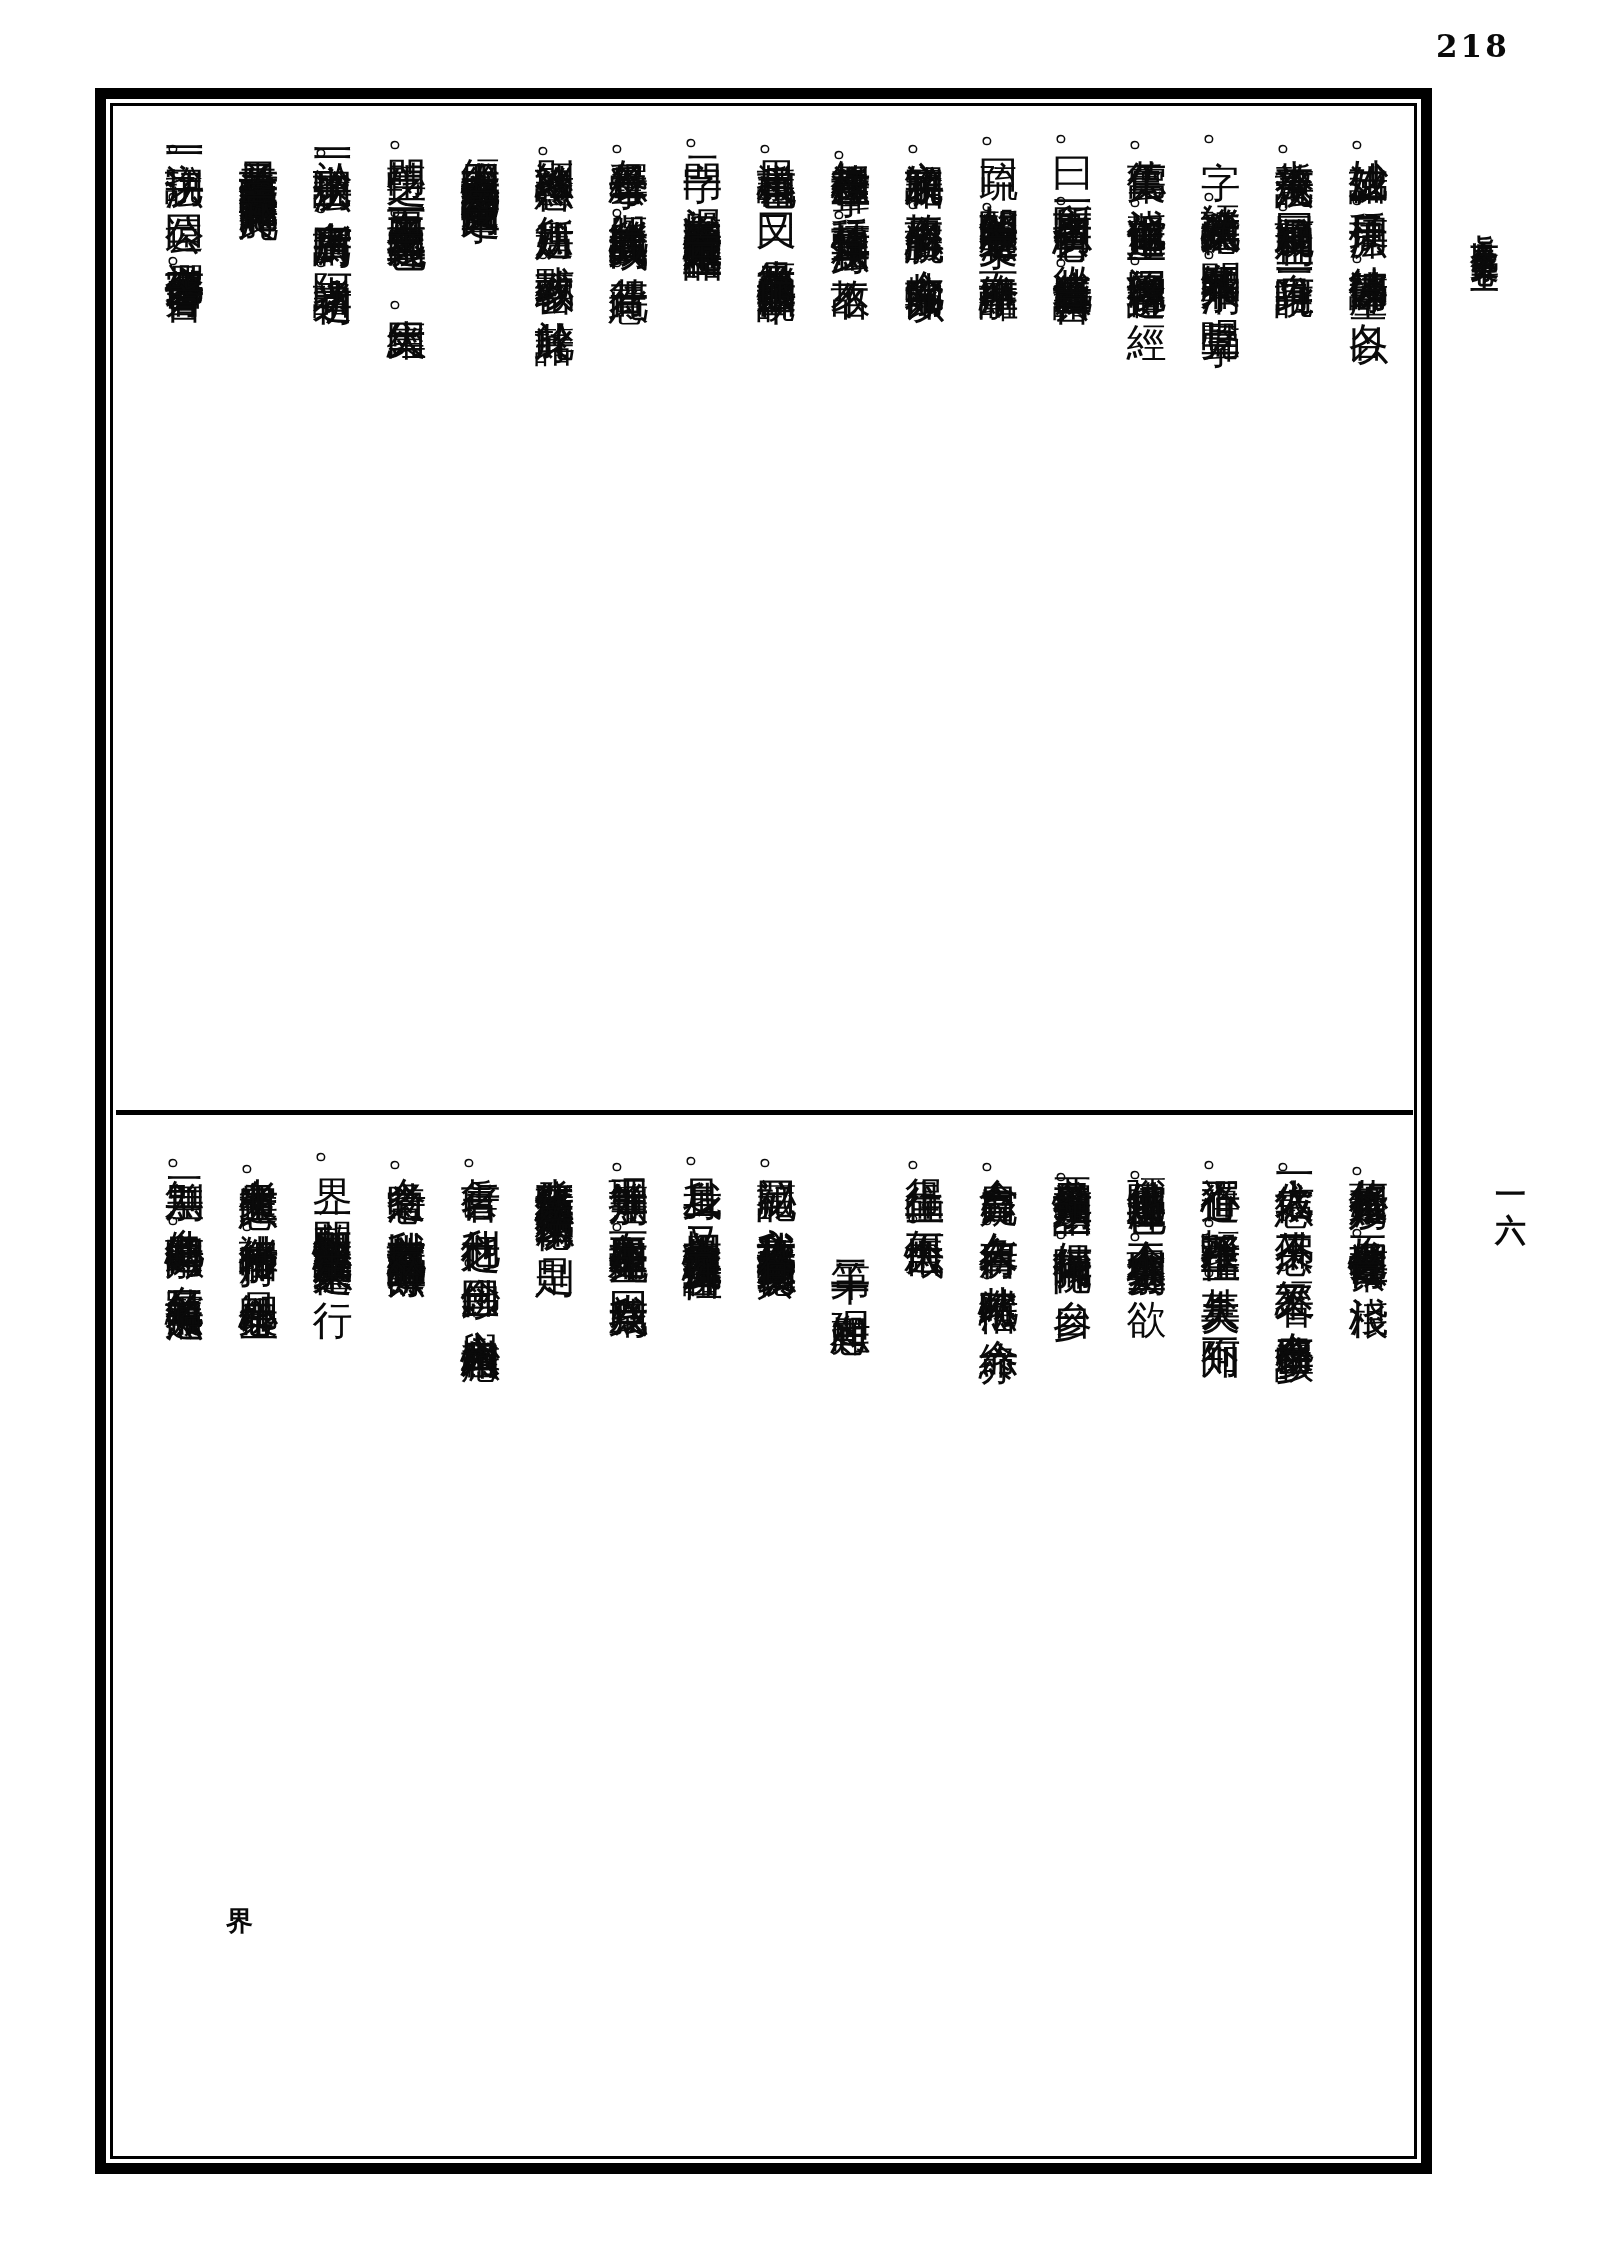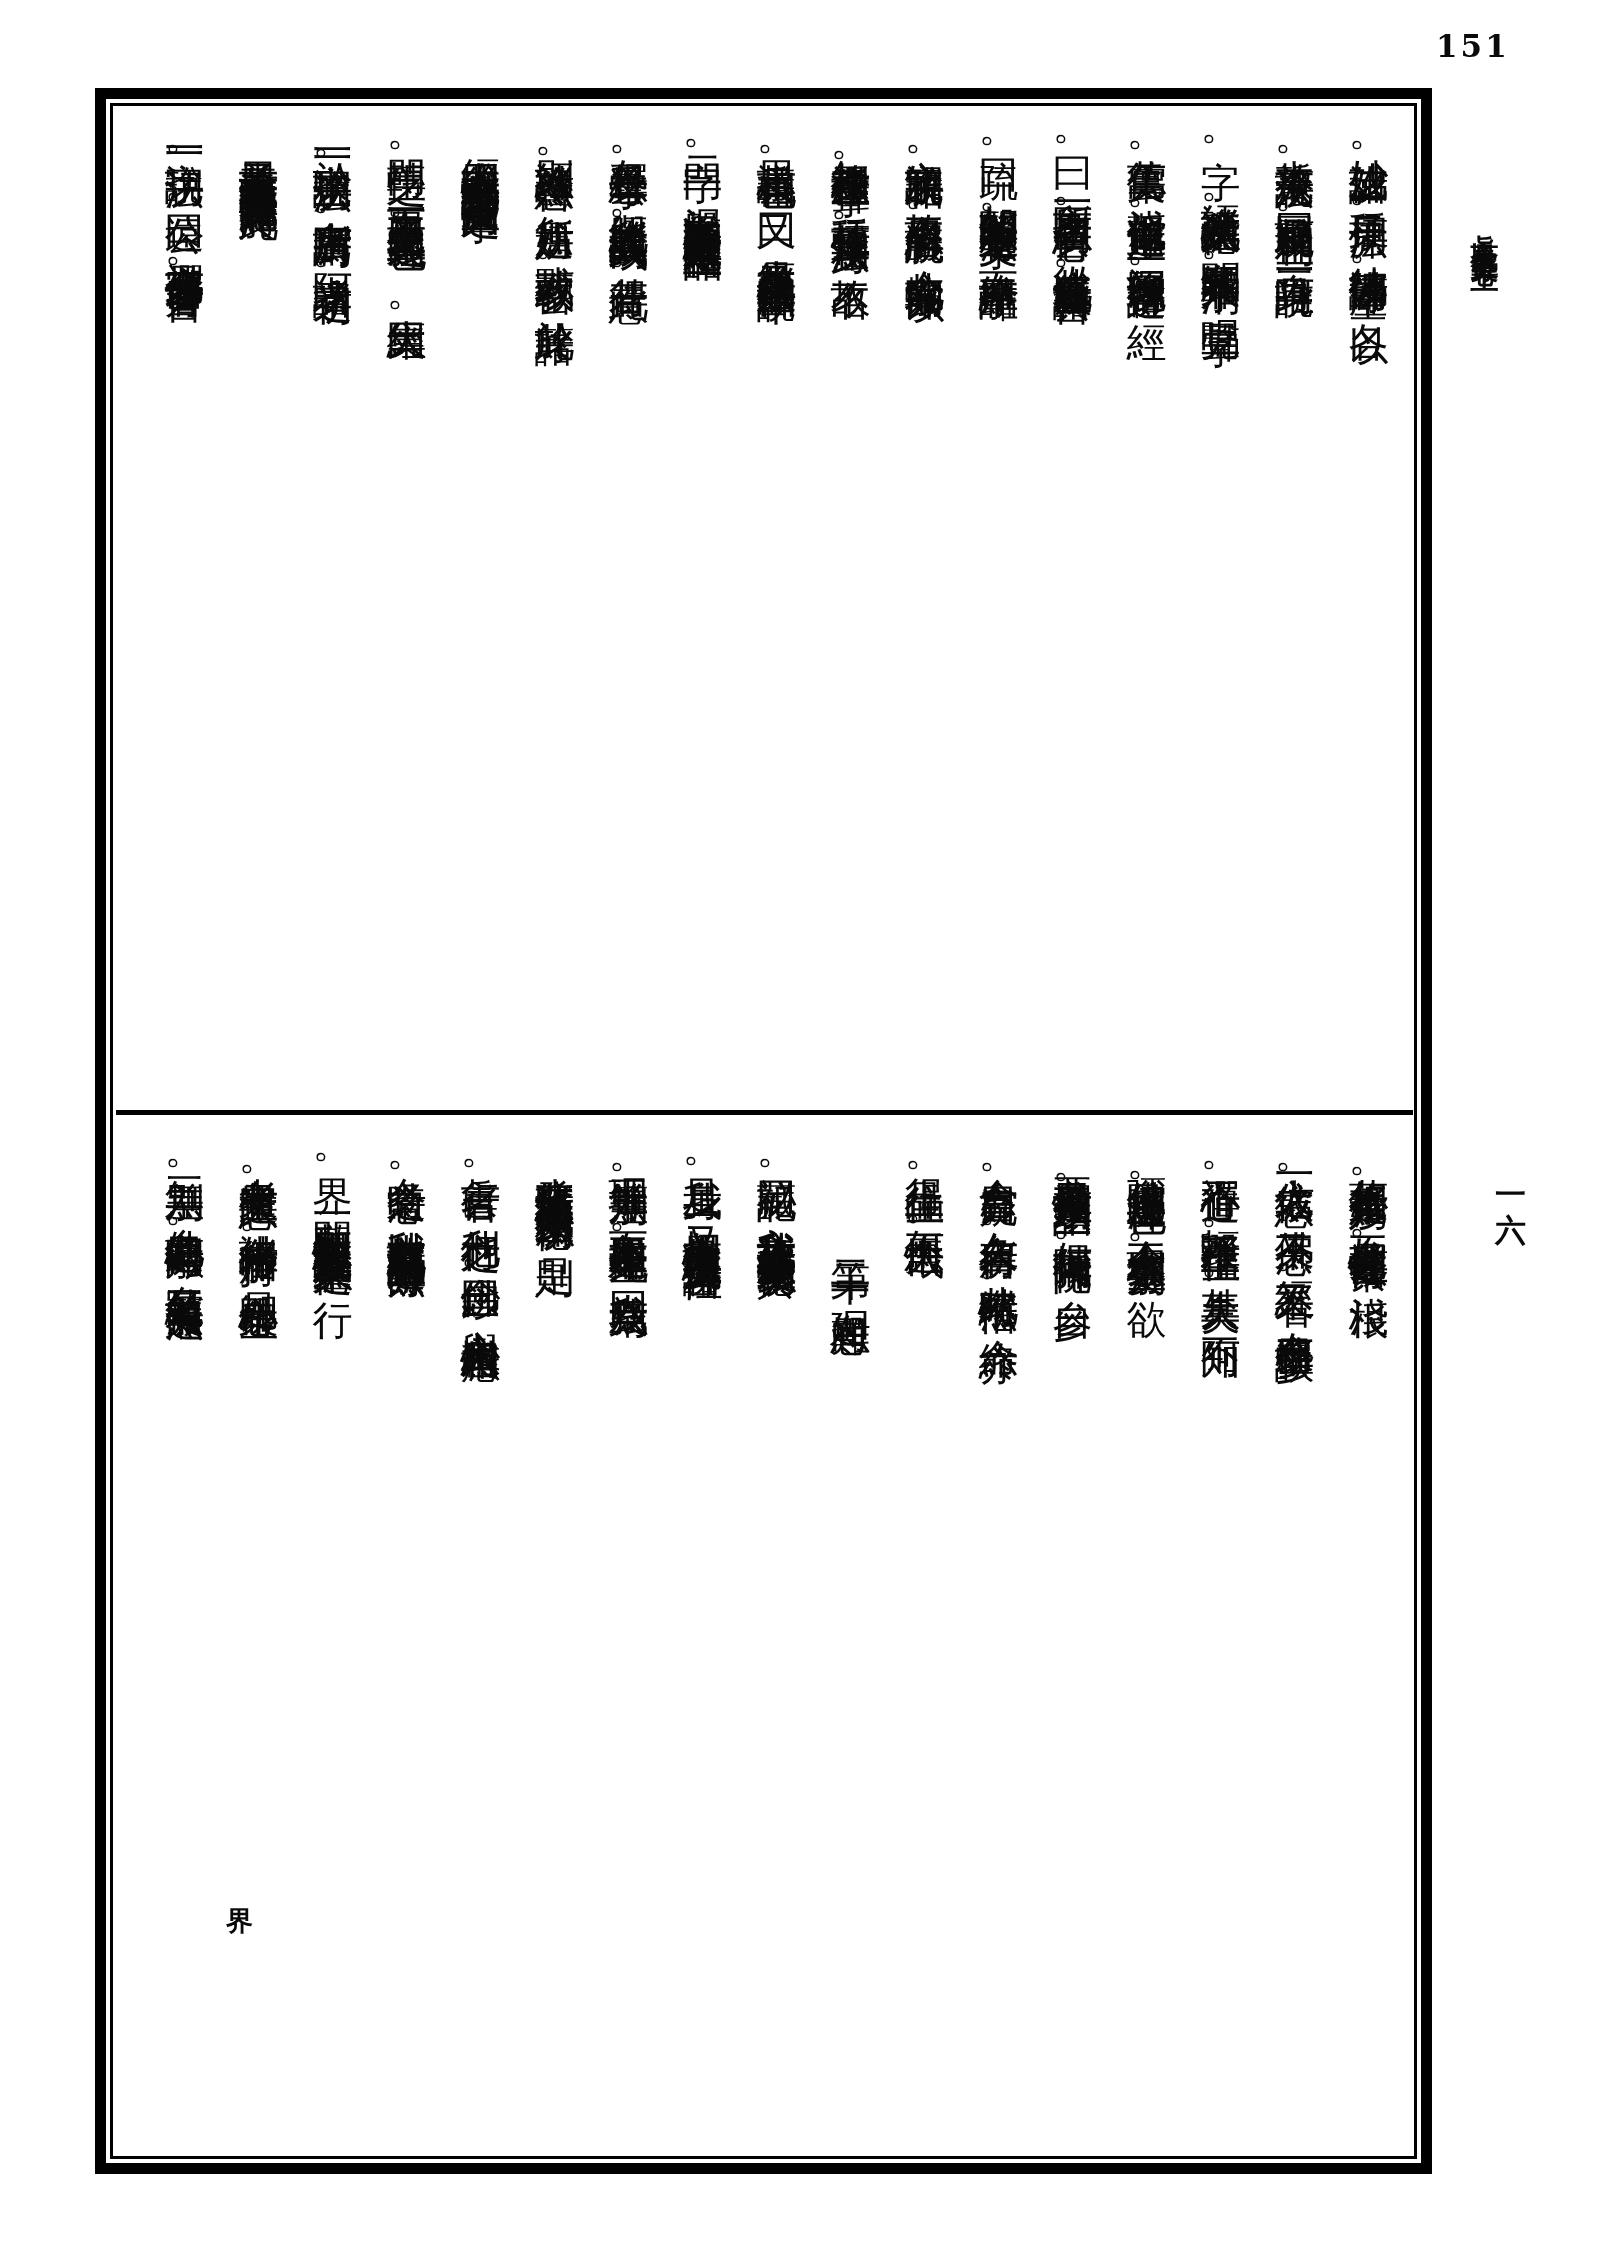--- a/index.html
+++ b/index.html
@@ -112,21 +112,21 @@
     top: 1903px;
     font-size: 27px;
     font-weight: bold;
   }
 </style>
 </head>
 <body>
 
 <div class="page">
 
-  <div class="page-number">151</div>
+  <div class="page-number">218</div>
 
   <div class="margin-title">眞言念佛集卷上</div>
 
   <div class="folio-marker">一六</div>
 
   <div class="frame">
     <div class="frame-inner"></div>
   </div>
 
   <div class="divider"></div>

